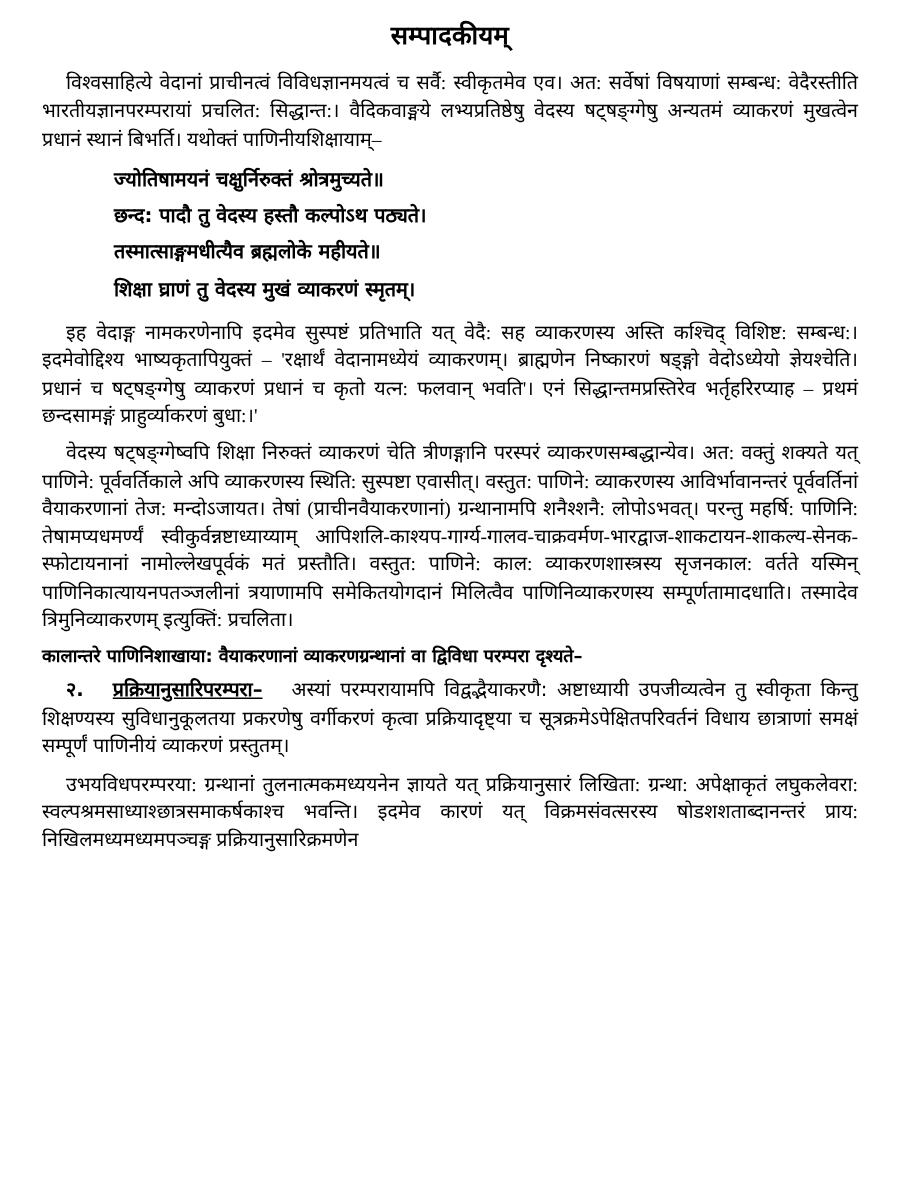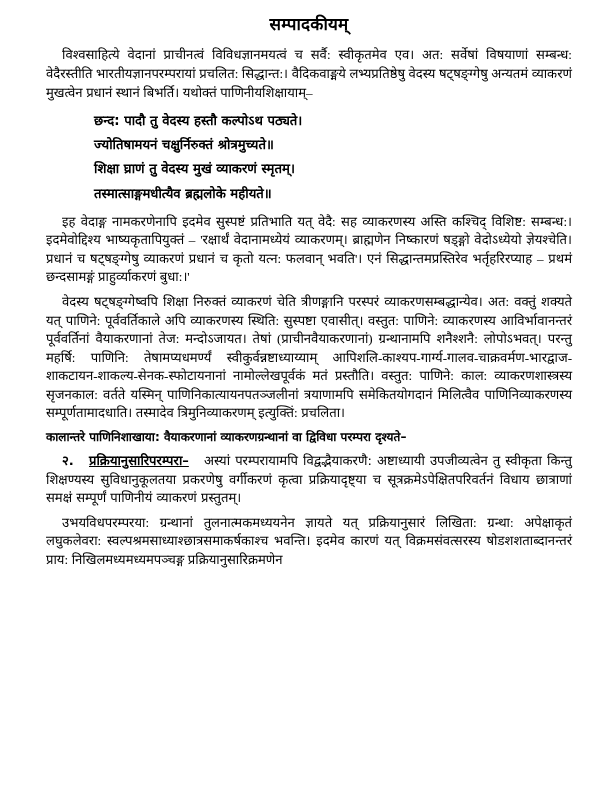--- a/index.html
+++ b/index.html
@@ -11,21 +11,21 @@
     width: 600px;
     height: 802px;
     font-family: "DejaVu Sans", sans-serif;
     color: #000000;
     overflow: hidden;
   }
   .page {
     width: 600px;
     height: 802px;
     box-sizing: border-box;
-    padding: 14px 28px 0 46px;
+    padding: 14px 28px 0 28px;
     position: relative;
   }
   .doc-title {
     text-align: center;
     font-size: 17px;
     font-weight: bold;
     letter-spacing: 0.2px;
     margin: 0 0 12px 0;
     line-height: 1.2;
   }
@@ -76,24 +76,24 @@
 </head>
 <body>
 
 <div class="page">
 
   <h1 class="doc-title">सम्पादकीयम्</h1>
 
   <p class="para indent">विश्वसाहित्ये वेदानां प्राचीनत्वं विविधज्ञानमयत्वं च सर्वै: स्वीकृतमेव एव। अत: सर्वेषां विषयाणां सम्बन्ध: वेदैरस्तीति भारतीयज्ञानपरम्परायां प्रचलित: सिद्धान्त:। वैदिकवाङ्मये लभ्यप्रतिष्ठेषु वेदस्य षट्षङ्ग्गेषु अन्यतमं व्याकरणं मुखत्वेन प्रधानं स्थानं बिभर्ति। यथोक्तं पाणिनीयशिक्षायाम्–</p>
 
   <div class="verse-block">
+    <div class="verse">ज्योतिषामयनं चक्षुर्निरुक्तं श्रोत्रमुच्यते॥</div>
     <div class="verse">छन्द: पादौ तु वेदस्य हस्तौ कल्पोऽथ पठ्यते।</div>
-    <div class="verse">ज्योतिषामयनं चक्षुर्निरुक्तं श्रोत्रमुच्यते॥</div>
+    <div class="verse">तस्मात्साङ्गमधीत्यैव ब्रह्मलोके महीयते॥</div>
     <div class="verse">शिक्षा घ्राणं तु वेदस्य मुखं व्याकरणं स्मृतम्।</div>
-    <div class="verse">तस्मात्साङ्गमधीत्यैव ब्रह्मलोके महीयते॥</div>
   </div>
 
   <p class="para indent">इह वेदाङ्ग नामकरणेनापि इदमेव सुस्पष्टं प्रतिभाति यत् वेदै: सह व्याकरणस्य अस्ति कश्चिद् विशिष्ट: सम्बन्ध:। इदमेवोद्दिश्य भाष्यकृतापि‍युक्तं – 'रक्षार्थं वेदानामध्येयं व्याकरणम्। ब्राह्मणेन निष्कारणं षड्ङ्गो वेदोऽध्येयो ज्ञेयश्चेति। प्रधानं च षट्षङ्ग्गेषु व्याकरणं प्रधानं च कृतो यत्न: फलवान् भवति'। एनं सिद्धान्तमप्रस्तिरेव भर्तृहरिरप्याह – प्रथमं छन्दसामङ्गं प्राहुर्व्याकरणं बुधा:।'</p>
 
   <p class="para indent">वेदस्य षट्षङ्ग्गेष्वपि शिक्षा निरुक्तं व्याकरणं चेति त्रीणङ्गानि परस्परं व्याकरणसम्बद्धान्येव। अत: वक्तुं शक्यते यत् पाणिने: पूर्ववर्तिकाले अपि व्याकरणस्य स्थिति: सुस्पष्टा एवासीत्। वस्तुत: पाणिने: व्याकरणस्य आविर्भावानन्तरं पूर्ववर्तिनां वैयाकरणानां तेज: मन्दोऽजायत। तेषां (प्राचीनवैयाकरणानां) ग्रन्थानामपि शनैश्शनै: लोपोऽभवत्। परन्तु महर्षि: पाणिनि: तेषामप्यधमर्ण्यं स्वीकुर्वन्नष्टाध्याय्याम्    आपिशलि-काश्यप-गार्ग्य-गालव-चाक्रवर्मण-भारद्वाज-शाकटायन-शाकल्य-सेनक-स्फोटायनानां नामोल्लेखपूर्वकं मतं प्रस्तौति। वस्तुत: पाणिने: काल: व्याकरणशास्त्रस्य सृजनकाल: वर्तते यस्मिन् पाणिनिकात्यायनपतञ्जलीनां त्रयाणामपि समेकितयोगदानं मिलित्वैव पाणिनिव्याकरणस्य सम्पूर्णतामादधाति। तस्मादेव त्रिमुनिव्याकरणम् इत्युक्तिं: प्रचलिता।</p>
 
   <p class="bold-line">कालान्तरे पाणिनिशाखाया: वैयाकरणानां व्याकरणग्रन्थानां वा द्विविधा परम्परा दृश्यते–</p>
 
 
   <p class="numbered">

